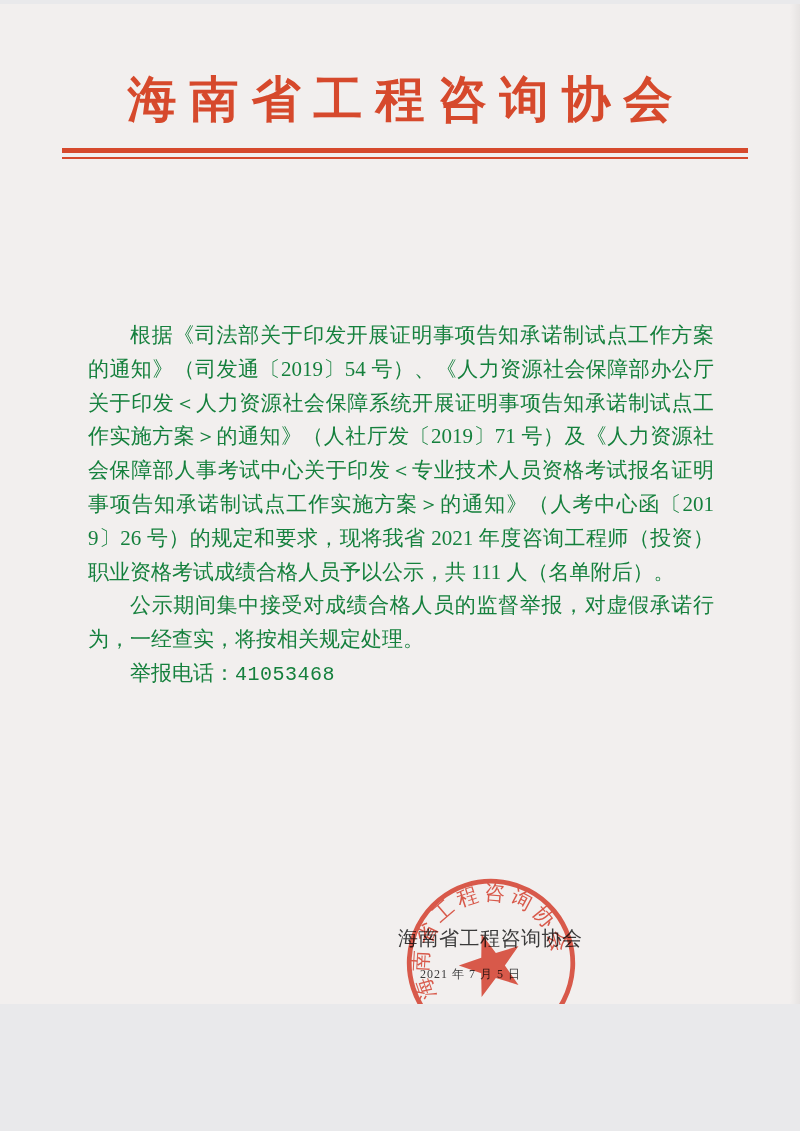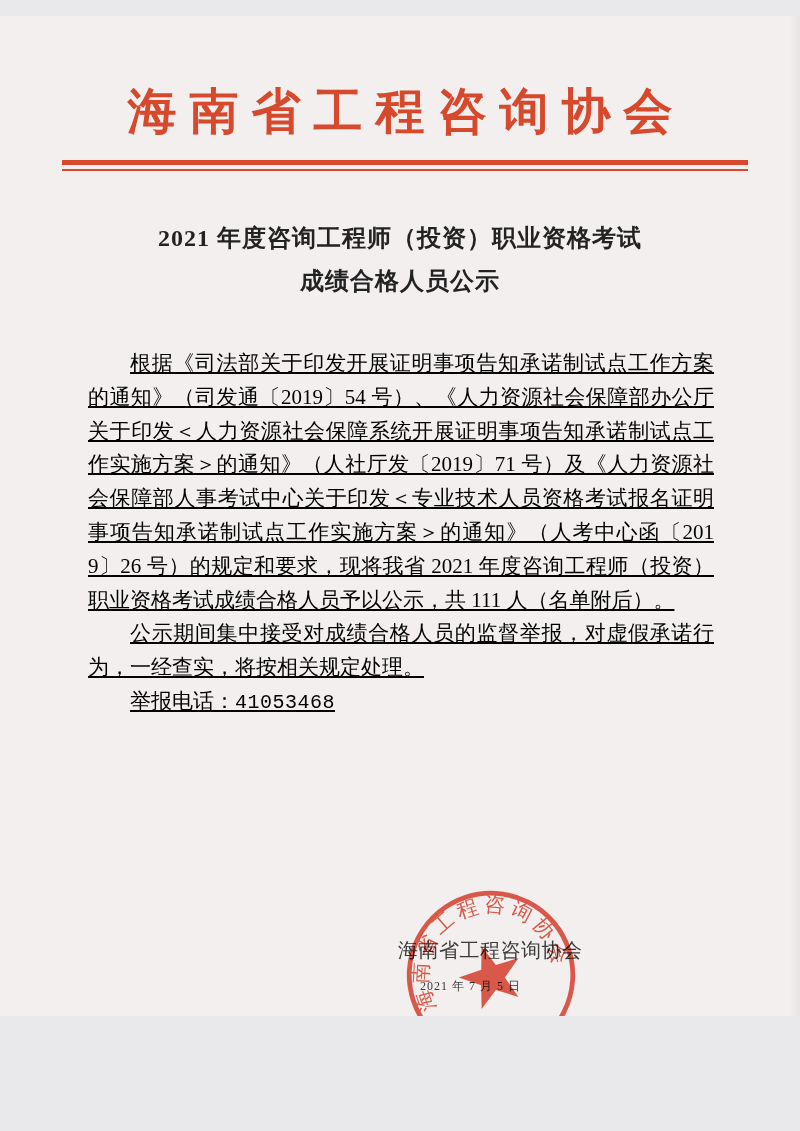--- a/index.html
+++ b/index.html
@@ -3,21 +3,21 @@
 <meta charset="utf-8">
 <style>
   html,body{margin:0;padding:0;}
   body{
     background:#e9e9eb;
     font-family:"Liberation Serif","DejaVu Serif",serif;
   }
   .page{
     position:relative;
     width:800px;height:1000px;
-    margin:16px auto;
+    margin:4px auto;
     background:#f2efee;
     overflow:hidden;
   }
   
   .edge-right{
     position:absolute;top:0;right:0;width:10px;height:1131px;
     background:linear-gradient(to right, rgba(0,0,0,0), rgba(0,0,0,0.05));
   }
   .scan-bottom-strip{
     position:absolute;left:0;top:1117px;width:800px;height:14px;
@@ -39,26 +39,25 @@
   .rule-bottom-thick{left:62px;top:1047px;width:672px;height:5px;}
   
   .doc-title{
     position:absolute;left:0;top:201px;width:800px;
     text-align:center;color:#222;
     font-weight:bold;font-size:24px;line-height:43px;
     letter-spacing:1px;
   }
   
   .body-text{
-    position:absolute;left:88px;top:331px;width:626px;
-    color:#000000;
+    position:absolute;left:88px;top:315px;width:626px;
+    color:#15803d;
     font-size:21px;line-height:33.8px;
     text-align:justify;
     word-break:break-all;
-    text-decoration:underline;
   }
   .body-text p{margin:0;text-indent:2em;}
   .contact-row{margin:0;text-indent:2em;}
   .contact-value{
     font-family:"Liberation Mono","DejaVu Sans Mono",monospace;
     font-size:20px;letter-spacing:0.5px;
   }
   
   .sig-org{
     position:absolute;left:398px;top:921px;
@@ -80,24 +79,20 @@
 </style>
 </head>
 <body>
 
 <div class="page">
 
   <div class="letterhead-org">海南省工程咨询协会</div>
   <div class="rule rule-top-thick"></div>
   <div class="rule rule-top-thin"></div>
 
-  <div class="doc-title">
-    <div>2021 年度咨询工程师（投资）职业资格考试</div>
-    <div>成绩合格人员公示</div>
-  </div>
 
   <div class="body-text">
     <p>根据《司法部关于印发开展证明事项告知承诺制试点工作方案的通知》（司发通〔2019〕54 号）、《人力资源社会保障部办公厅关于印发＜人力资源社会保障系统开展证明事项告知承诺制试点工作实施方案＞的通知》（人社厅发〔2019〕71 号）及《人力资源社会保障部人事考试中心关于印发＜专业技术人员资格考试报名证明事项告知承诺制试点工作实施方案＞的通知》（人考中心函〔2019〕26 号）的规定和要求，现将我省 2021 年度咨询工程师（投资）职业资格考试成绩合格人员予以公示，共 111 人（名单附后）。</p>
     <p>公示期间集中接受对成绩合格人员的监督举报，对虚假承诺行为，一经查实，将按相关规定处理。</p>
     <p class="contact-row"><span>举报电话：</span><span class="contact-value">41053468</span></p>
   </div>
 
   <div class="sig-org">海南省工程咨询协会</div>
   <div class="sig-date">2021 年 7 月 5 日</div>
 

